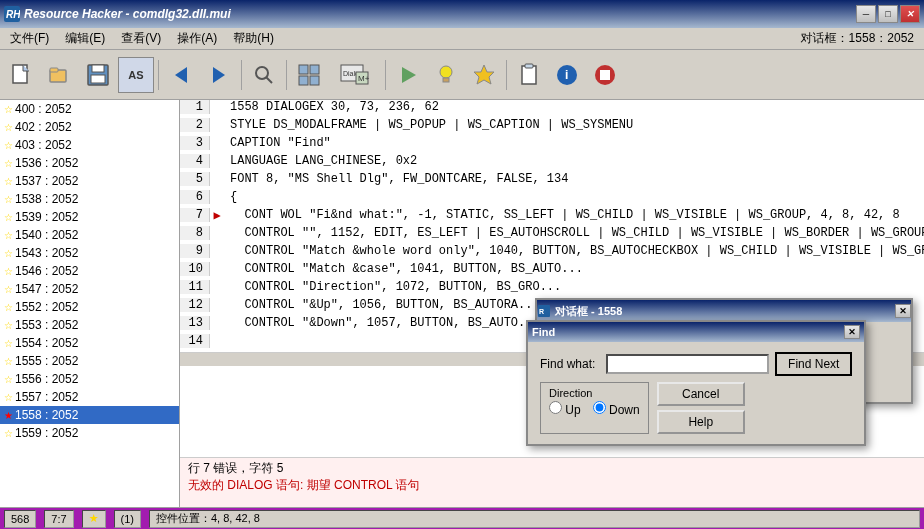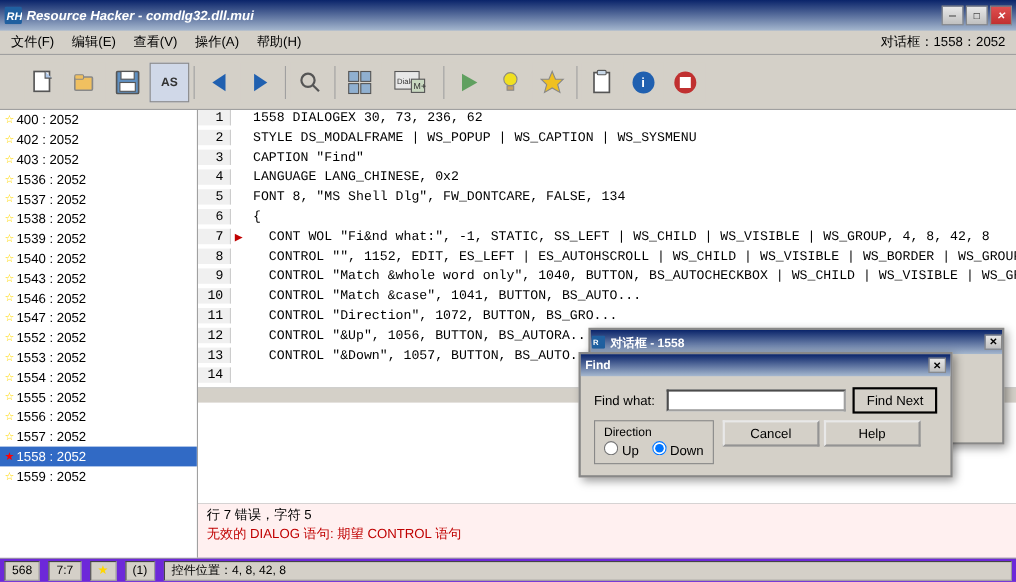--- a/index.html
+++ b/index.html
@@ -74,21 +74,21 @@
       color: #000;
       font-size: 12px;
     }
 
     
     #toolbar {
       background: #d4d0c8;
       height: 50px;
       display: flex;
       align-items: center;
-      padding: 2px 22px;
+      padding: 2px 4px;
       border-bottom: 1px solid #a0a0a0;
       gap: 2px;
     }
     .toolbar-btn {
       width: 36px;
       height: 36px;
       background: #d4d0c8;
       border: 1px solid transparent;
       cursor: pointer;
       display: flex;
@@ -187,21 +187,21 @@
       font-size: 12px;
       height: 50px;
       display: flex;
       flex-direction: column;
     }
     .error-line1 { color: #000; }
     .error-line2 { color: #c00000; }
 
     
     #status-bar {
-      background: #6d28d9;
+      background: #a21caf;
       height: 22px;
       display: flex;
       align-items: center;
       border-top: 1px solid #a0a0a0;
       font-size: 11px;
       padding: 0 4px;
       gap: 8px;
     }
     .status-segment {
       border: 1px inset #999;
@@ -668,20 +668,20 @@
             <label>
               <input type="radio" name="direction" style="">
               <span>Up</span>
             </label>
             <label>
               <input type="radio" name="direction" checked="" style="">
               <span>Down</span>
             </label>
           </div>
         </div>
-        <div style="display:flex; flex-direction:row; gap:4px;">
+        <div style="display:flex; flex-direction:column; gap:4px;">
           <div class="find-btn">Cancel</div>
           <div class="find-btn">Help</div>
         </div>
       </div>
     </div>
   </div>
 </div>
 
 </body></html>

